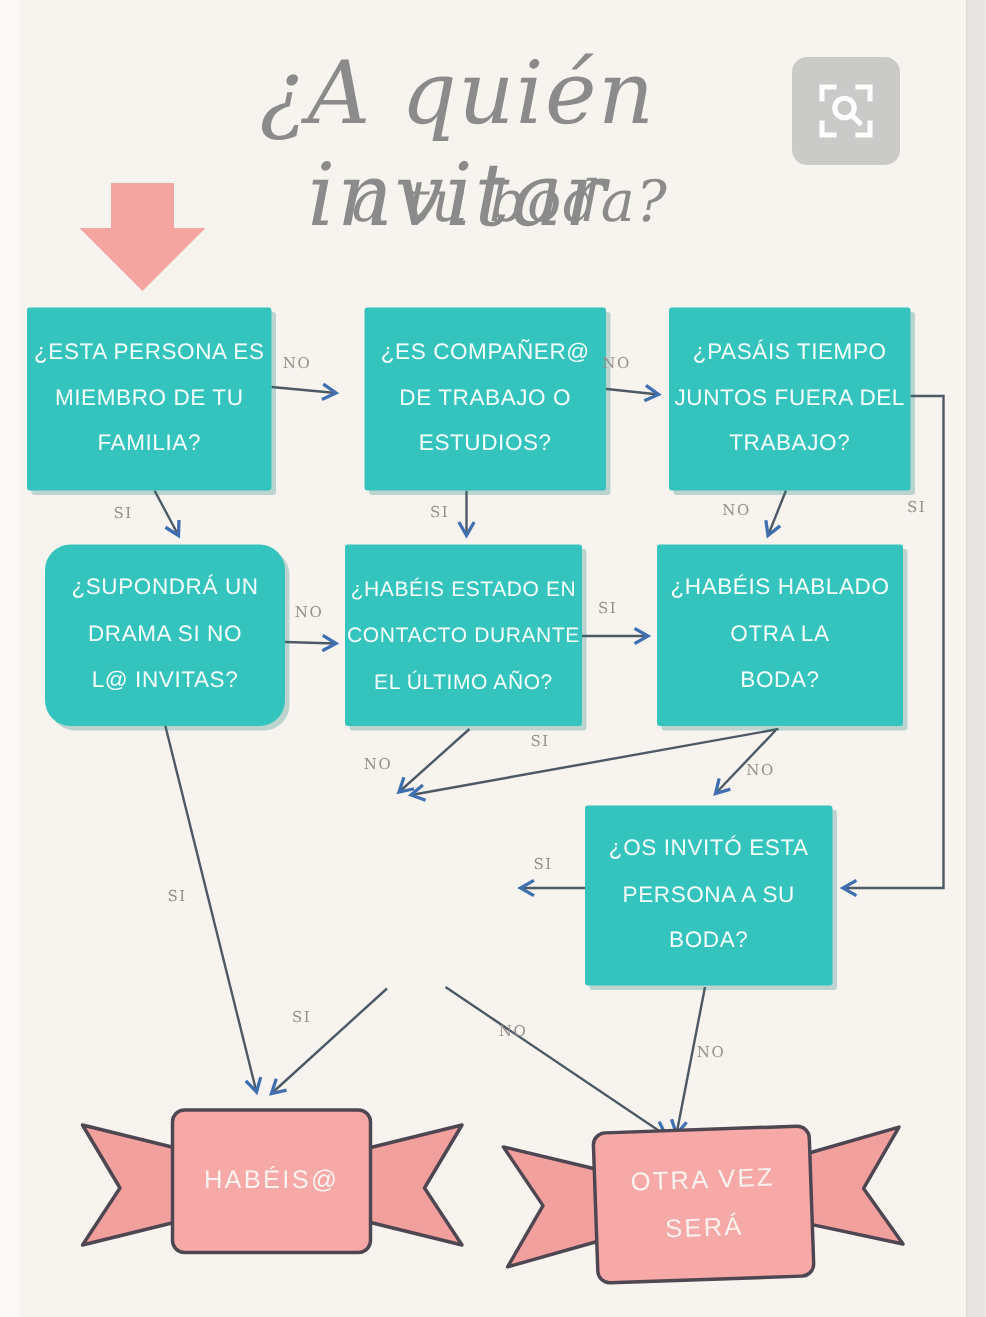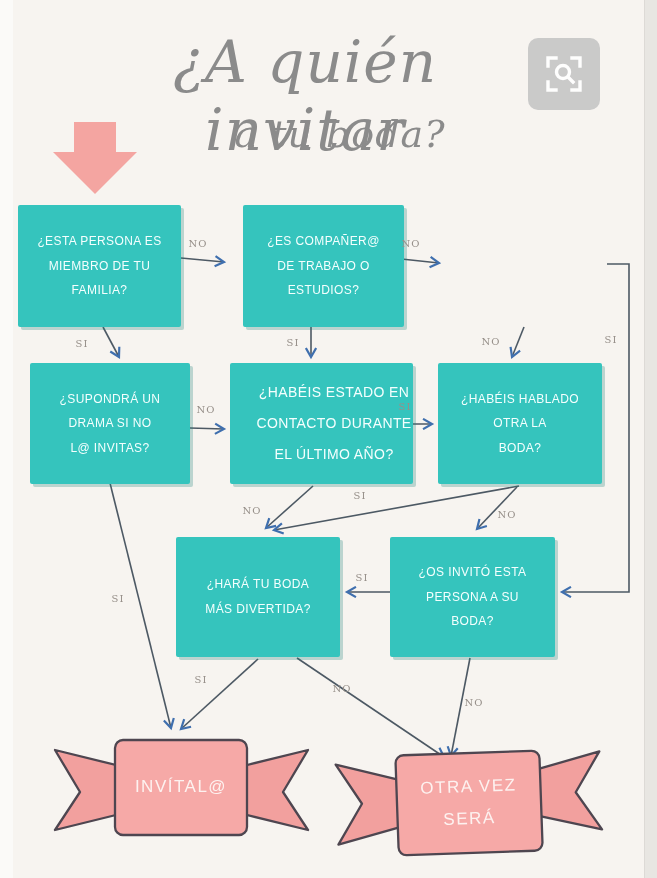--- a/index.html
+++ b/index.html
@@ -19,23 +19,23 @@
   .pink-arrow .shaft{position:absolute;left:74px;top:122px;width:42px;height:34px;background:#f4a5a1;}
   .pink-arrow .head{position:absolute;left:53px;top:152px;width:0;height:0;
       border-left:42px solid transparent;border-right:42px solid transparent;border-top:42px solid #f4a5a1;}
 
   
   .zoom-btn{position:absolute;left:528px;top:38px;width:72px;height:72px;background:#c7c7c7;
       border-radius:10px;opacity:.93;display:flex;align-items:center;justify-content:center;cursor:pointer;z-index:9;}
 
   
   .qbox{position:absolute;background:#35c4bd;color:#f4fffe;display:flex;align-items:center;justify-content:center;
-        text-align:center;white-space:pre-line;font-size:12px;line-height:2.05;letter-spacing:.4px;
+        text-align:center;white-space:pre-line;font-size:15px;line-height:2.05;letter-spacing:.4px;
         border-radius:2px;box-shadow:3px 3px 0 rgba(34,128,122,.28);z-index:2;}
-  .qbox.small{font-size:14px;line-height:2.2;padding-left:25px;}
+  .qbox.small{font-size:14px;line-height:2.2;}
 
   
   .elabel{position:absolute;transform:translate(-50%,-50%);color:#97908a;font-family:"DejaVu Serif",serif;
           font-size:10px;letter-spacing:1px;z-index:3;}
 
   
   .ribbon-text{position:absolute;display:flex;align-items:center;justify-content:center;text-align:center;
           color:#fdf2f0;font-size:17px;letter-spacing:1.5px;white-space:pre-line;line-height:1.9;z-index:4;}
 
   svg.wires{position:absolute;left:0;top:0;z-index:1;}
@@ -111,31 +111,32 @@
       <rect x="397" y="753" width="144" height="100" rx="8" fill="#f6a9a7"></rect>
     </g>
   </svg>
 
   <div class="qbox" style="left:18px;top:205px;width:163px;height:122px;">¿ESTA PERSONA ES
 MIEMBRO DE TU
 FAMILIA?</div>
   <div class="qbox" style="left:231px;top:205px;width:161px;height:122px;margin-left:12px;">¿ES COMPAÑER@
 DE TRABAJO O
 ESTUDIOS?</div>
-  <div class="qbox" style="left:30px;top:363px;width:160px;height:121px;">¿SUPONDRÁ UN
+  <div class="qbox" style="left:446px;top:205px;width:161px;height:122px;">¿PASÁIS TIEMPO
+JUNTOS FUERA DEL
+TRABAJO?</div>
+  <div class="qbox" style="left:30px;top:363px;width:160px;height:121px;border-radius:17px;">¿SUPONDRÁ UN
 DRAMA SI NO
 L@ INVITAS?</div>
   <div class="qbox small" style="left:230px;top:363px;width:158px;height:121px;">¿HABÉIS ESTADO EN
 CONTACTO DURANTE
 EL ÚLTIMO AÑO?</div>
   <div class="qbox" style="left:438px;top:363px;width:164px;height:121px;">¿HABÉIS HABLADO
 OTRA LA
 BODA?</div>
-  <div class="qbox" style="left:176px;top:537px;width:164px;height:120px;">¿HARÁ TU BODA
-MÁS DIVERTIDA?</div>
   <div class="qbox" style="left:390px;top:537px;width:165px;height:120px;">¿OS INVITÓ ESTA
 PERSONA A SU
 BODA?</div>
 
   <span class="elabel" style="left:198px;top:243px;">NO</span>
   <span class="elabel" style="left:411px;top:243px;">NO</span>
   <span class="elabel" style="left:611px;top:339px;">SI</span>
   <span class="elabel" style="left:82px;top:343px;">SI</span>
   <span class="elabel" style="left:293px;top:342px;">SI</span>
   <span class="elabel" style="left:491px;top:341px;">NO</span>
@@ -143,16 +144,16 @@
   <span class="elabel" style="left:405px;top:406px;">SI</span>
   <span class="elabel" style="left:252px;top:510px;">NO</span>
   <span class="elabel" style="left:360px;top:495px;">SI</span>
   <span class="elabel" style="left:507px;top:514px;">NO</span>
   <span class="elabel" style="left:362px;top:577px;">SI</span>
   <span class="elabel" style="left:118px;top:598px;">SI</span>
   <span class="elabel" style="left:201px;top:679px;">SI</span>
   <span class="elabel" style="left:342px;top:688px;">NO</span>
   <span class="elabel" style="left:474px;top:702px;">NO</span>
 
-  <div class="ribbon-text" style="left:115px;top:740px;width:132px;height:95px;">INVÍTAL@</div>
+  <div class="ribbon-text" style="left:115px;top:740px;width:132px;height:95px;">HABÉIS@</div>
   <div class="ribbon-text" style="left:397px;top:753px;width:144px;height:100px;transform:rotate(-2deg);">OTRA VEZ
 SERÁ</div>
 </div>
 
 </body></html>

